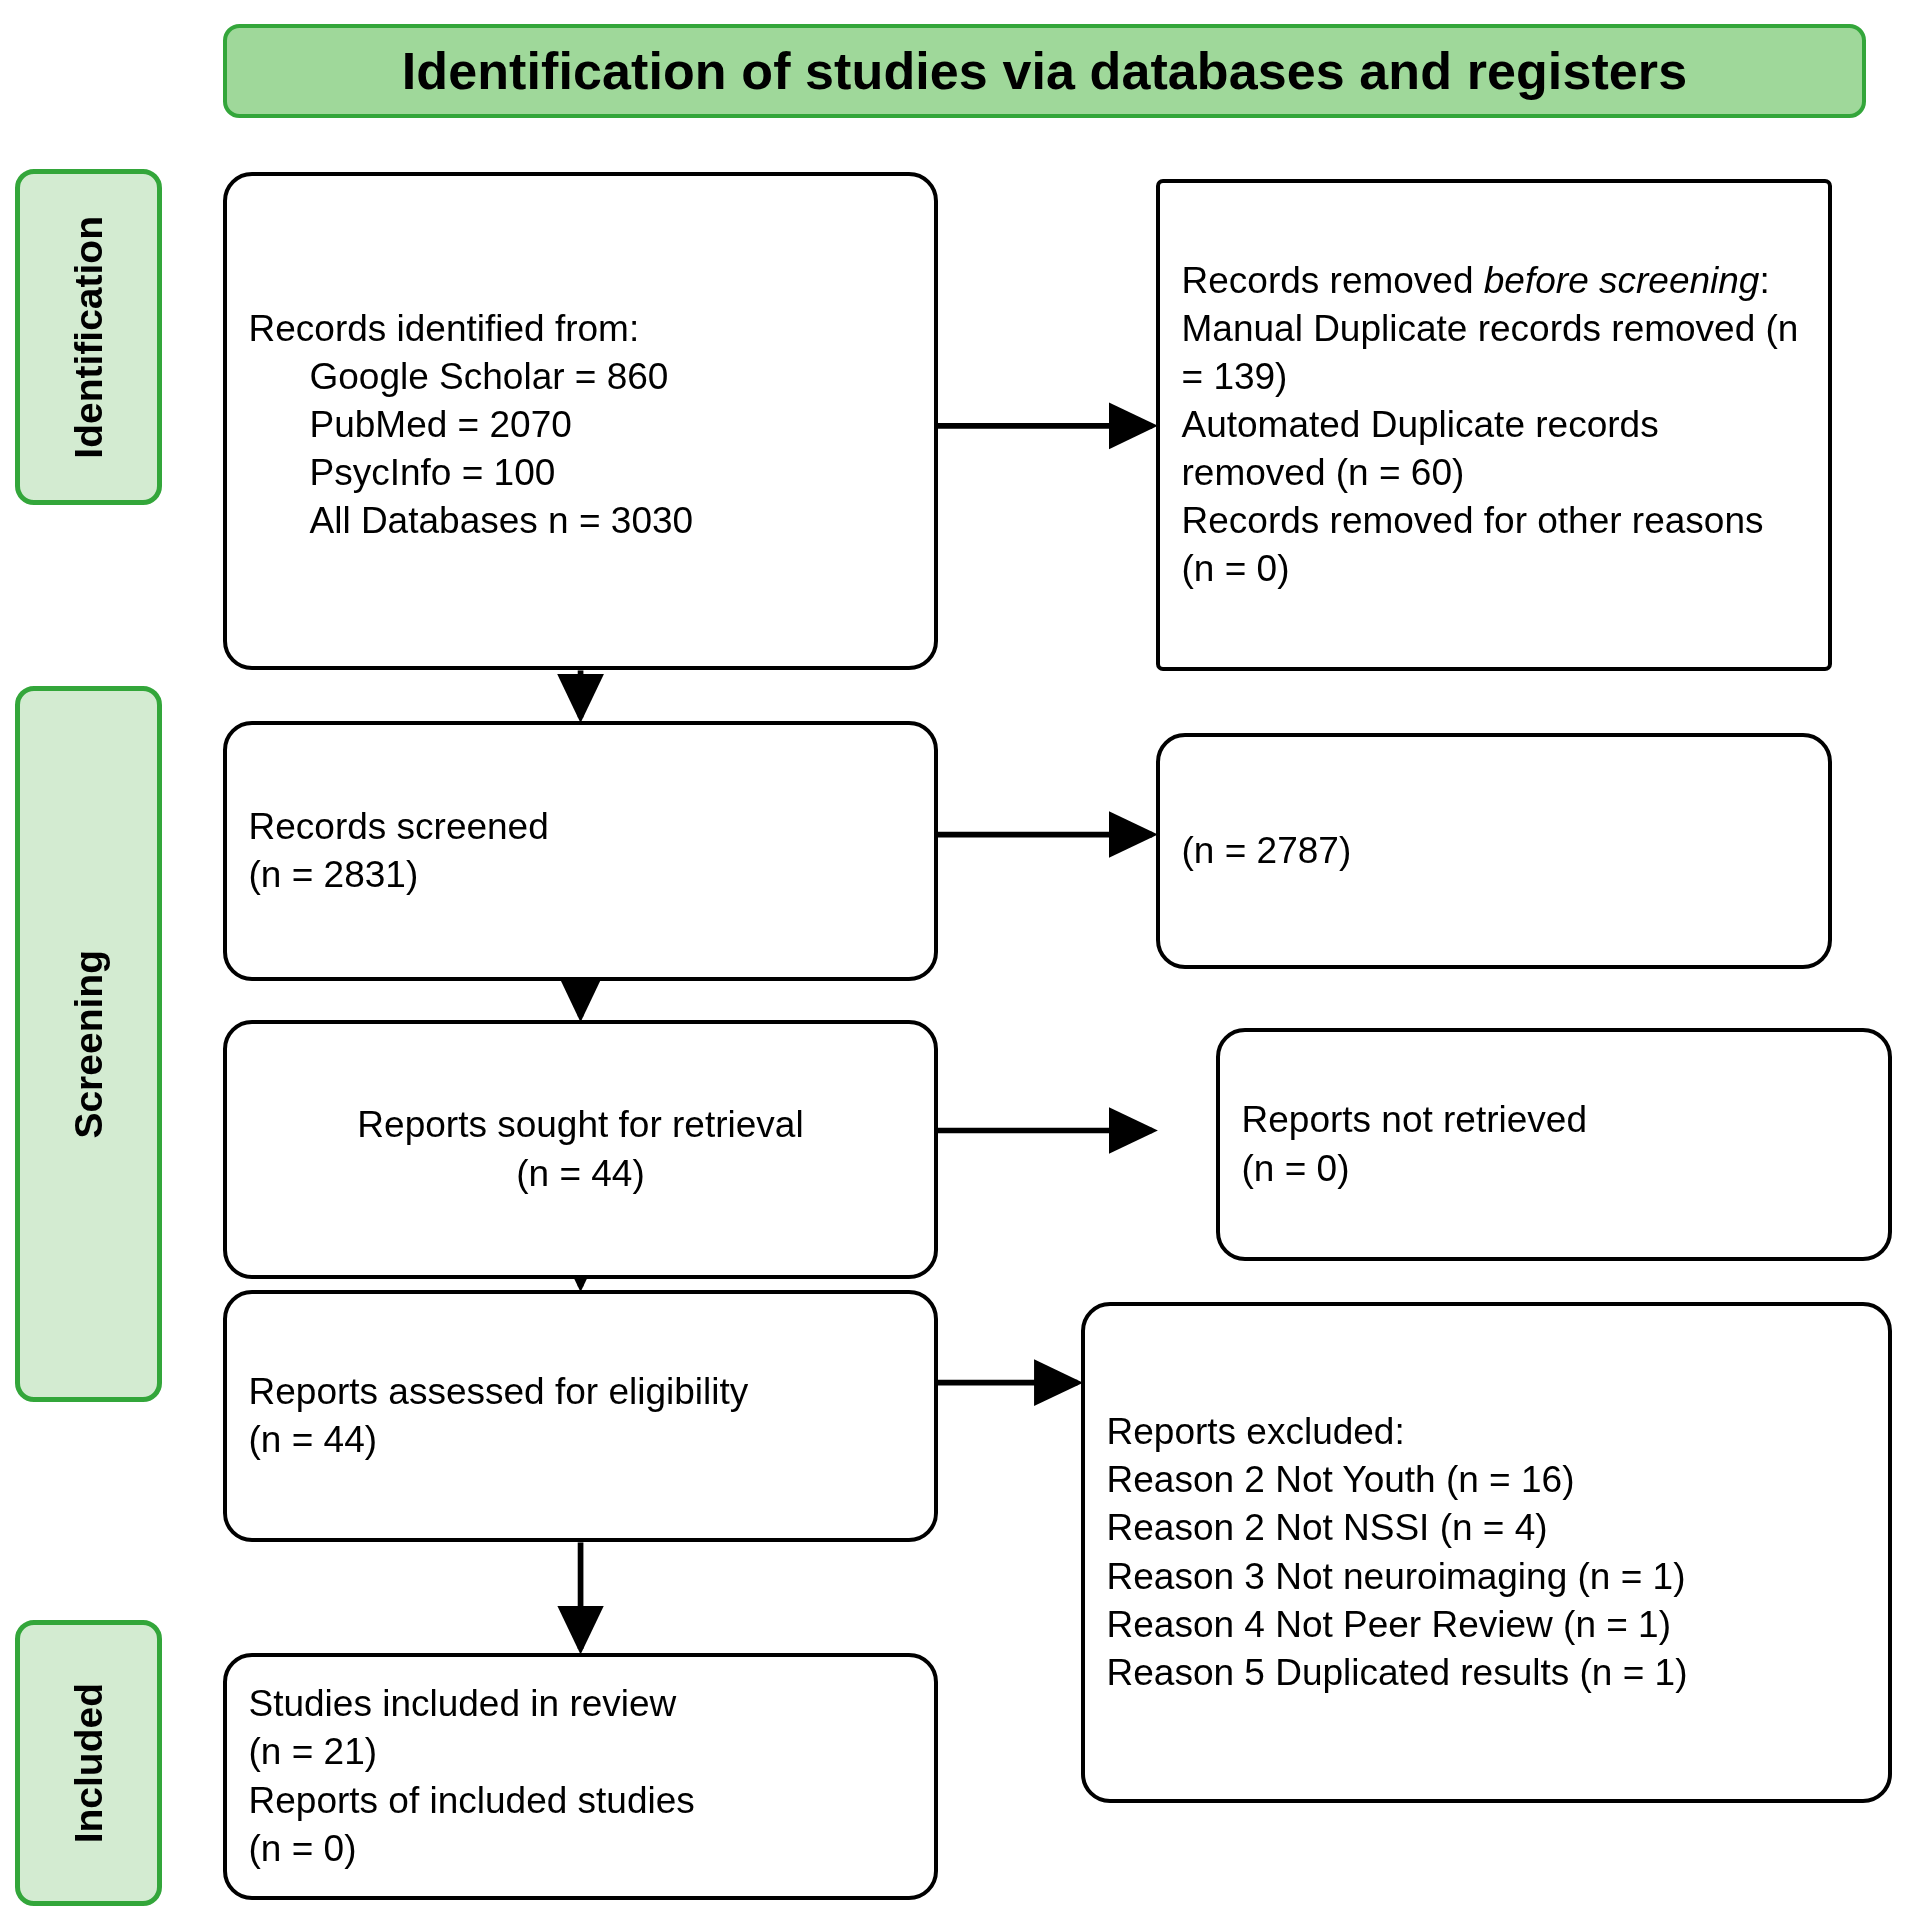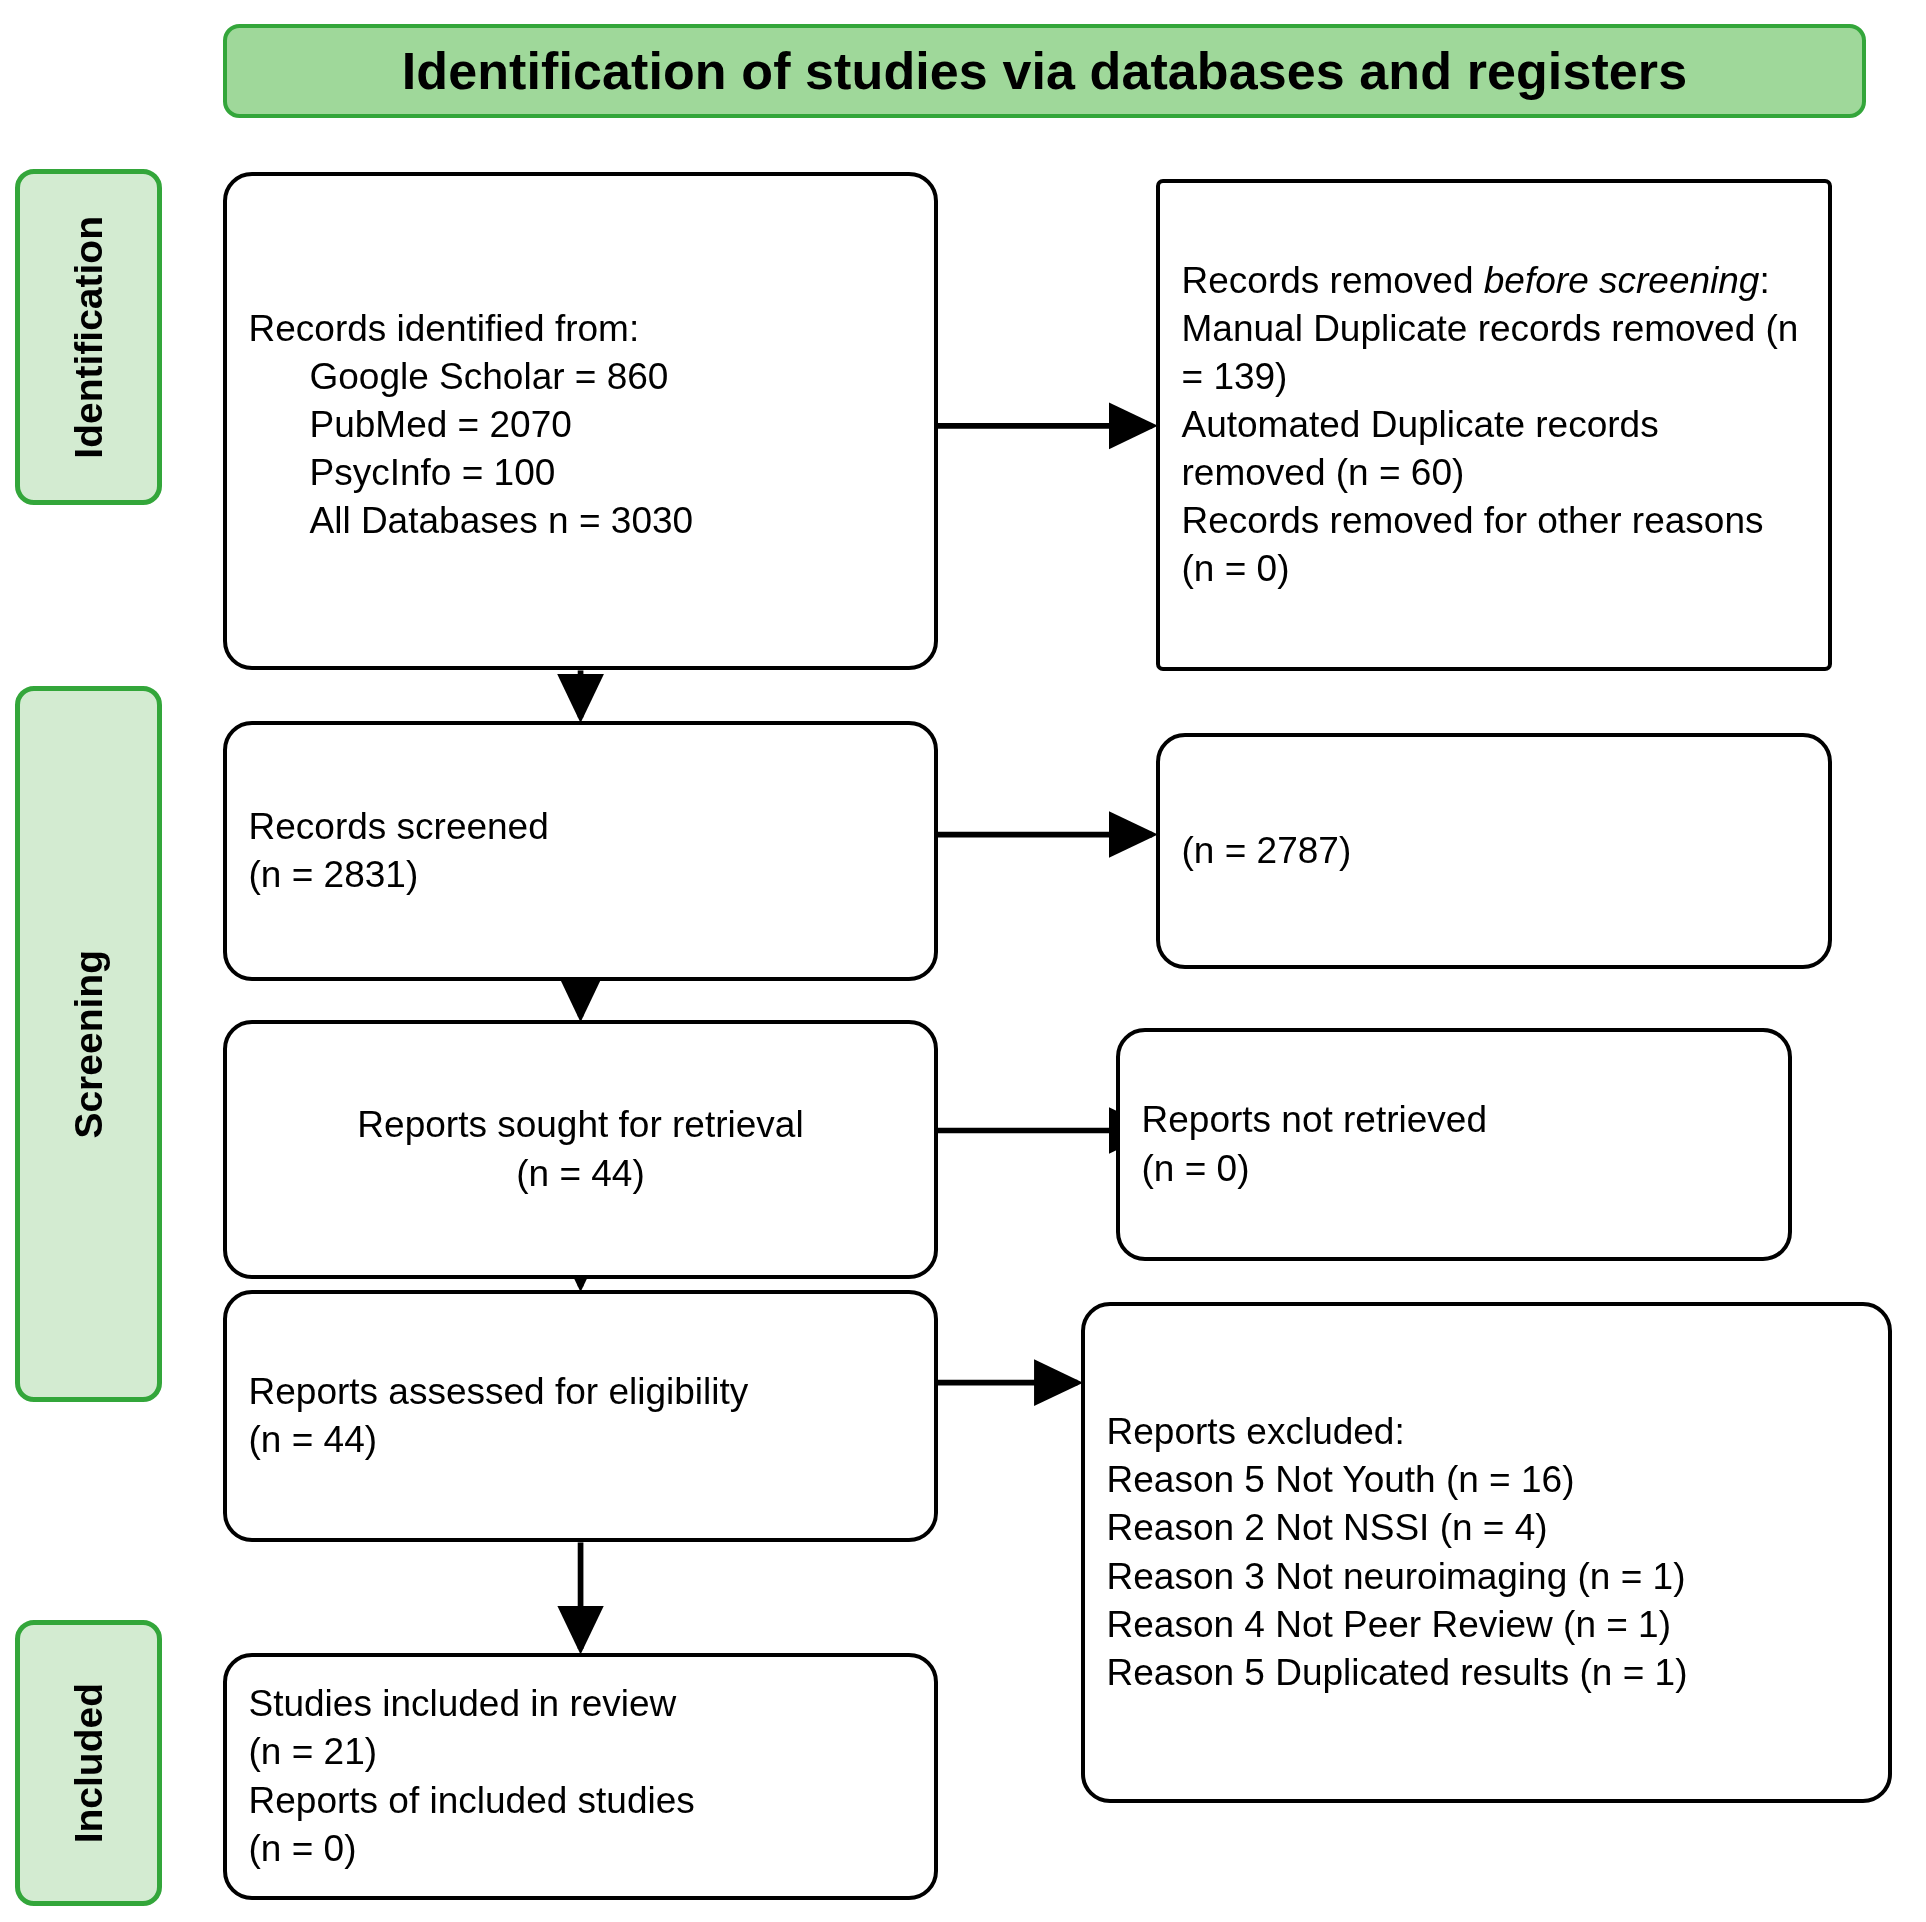--- a/index.html
+++ b/index.html
@@ -64,21 +64,21 @@
   
   #box-identified   { left:223px; top:172px;  width:715px; height:498px; }
   #box-screened     { left:223px; top:721px; width:715px; height:260px; }
   #box-sought       { left:223px; top:1020px; width:715px; height:259px;text-align:center; }
   #box-assessed     { left:223px; top:1290px; width:715px; height:252px; }
   #box-included     { left:223px; top:1653px; width:715px; height:247px; }
 
   
   #box-removed      { left:1156px; top:179px;  width:676px; height:492px;border-radius:7px; }
   #box-excluded-rec { left:1156px; top:733px; width:676px; height:236px; }
-  #box-notretrieved { left:1116px; top:1028px; width:676px; height:233px; }
+  #box-notretrieved { left:1216px; top:1028px; width:676px; height:233px; }
   #box-excluded-rep { left:1081px; top:1302px; width:811px; height:501px; }
 
   
   #box-identified .inner{margin-top:8px;}
   #box-removed .inner{margin-top:0;}
 
   
   .wires{position:absolute;left:0;top:0;width:1926px;height:1922px;pointer-events:none;}
 </style>
 </head>
@@ -173,21 +173,21 @@
   <div class="node" id="box-assessed">
     <div class="inner">
       <div class="ln">Reports assessed for eligibility</div>
       <div class="ln">(n = 44)</div>
     </div>
   </div>
 
   <div class="node" id="box-excluded-rep">
     <div class="inner">
       <div class="ln">Reports excluded:</div>
-      <div class="ln">Reason 5 Not Youth (n = 16)</div>
+      <div class="ln">Reason 2 Not Youth (n = 16)</div>
       <div class="ln">Reason 2 Not NSSI (n = 4)</div>
       <div class="ln">Reason 3 Not neuroimaging (n = 1)</div>
       <div class="ln">Reason 4 Not Peer Review (n = 1)</div>
       <div class="ln">Reason 5 Duplicated results (n = 1)</div>
     </div>
   </div>
 
   <div class="node" id="box-included">
     <div class="inner">
       <div class="ln">Studies included in review</div>

